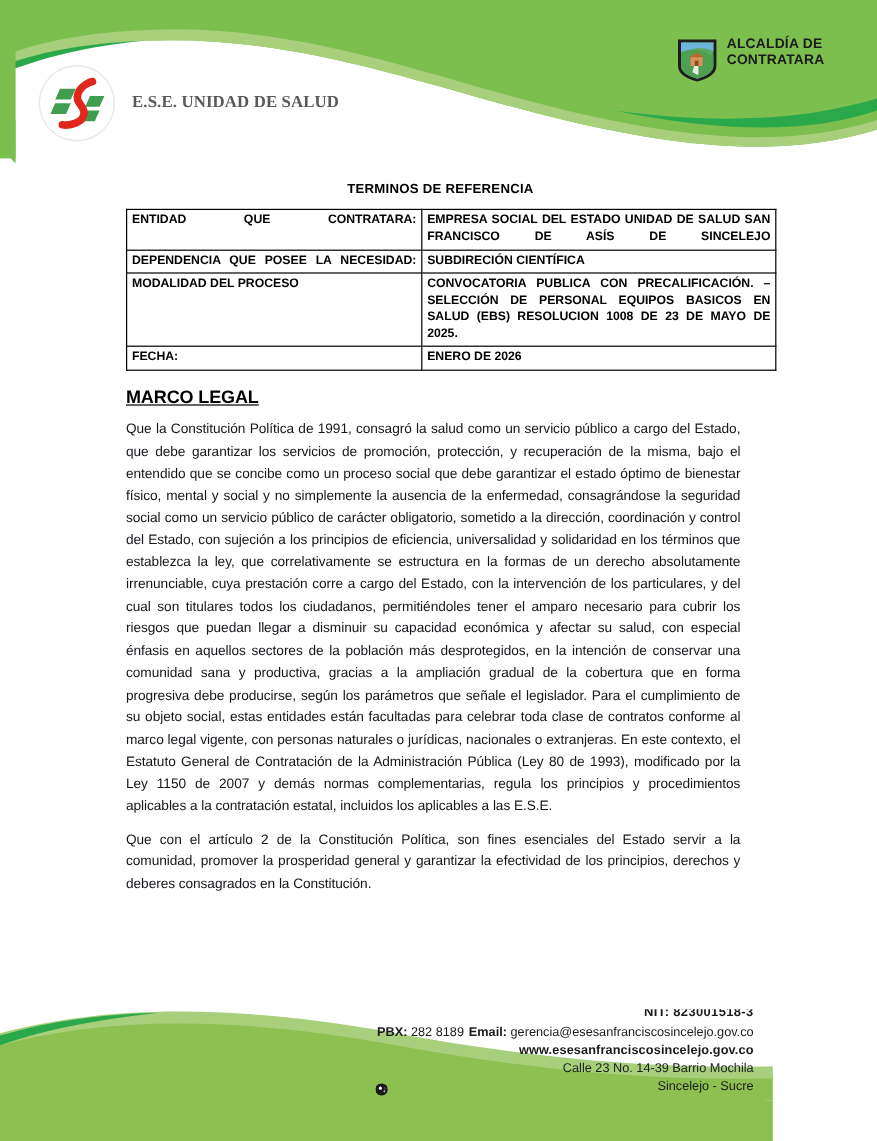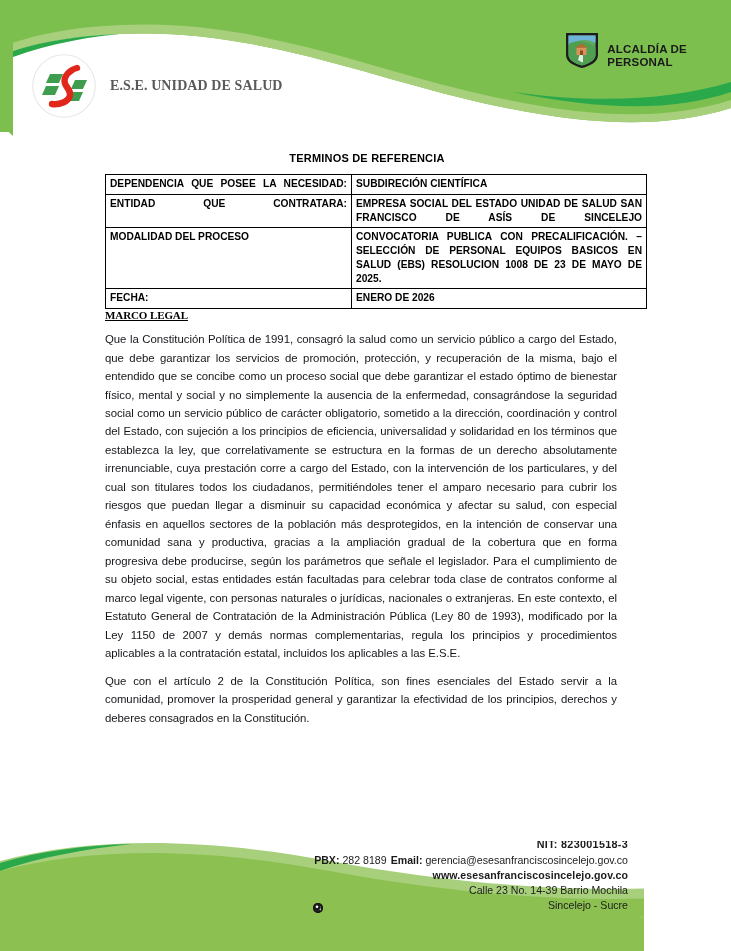--- a/index.html
+++ b/index.html
@@ -64,21 +64,21 @@
     color: #59595b;
     white-space: nowrap;
   }
   .org-name .line2 { display: block; }
 
   .alcaldia {
     position: absolute;
     right: 44px;
     top: 31px;
     display: flex;
-    align-items: flex-end;
+    align-items: flex-start;
     gap: 7px;
   }
   .alcaldia-shield { width: 36px; height: 38px; flex: 0 0 auto; }
   .alcaldia-shield svg { display: block; }
   .alcaldia-text {
     font-family: "Liberation Sans", sans-serif;
     font-weight: bold;
     font-size: 11.5px;
     line-height: 1.12;
     color: #1a1a1a;
@@ -118,23 +118,24 @@
     font-size: 10.2px;
     line-height: 1.35;
     color: #000;
   }
   td.col-left  { width: 237px; text-align: justify; text-align-last: justify; }
   td.col-right { width: 286px; text-align: justify; text-align-last: justify; }
   td.nojust    { text-align: left; text-align-last: left; }
 
   
   .section-head {
-    font-family: Liberation Serif, serif;
-    font-weight: bold;
-    font-size: 11px;
+    margin-top: 14px;
+    font-family: Liberation Sans, sans-serif;
+    font-weight: bold;
+    font-size: 15px;
     color: #000;
     text-decoration: underline;
     text-underline-offset: 1px;
     letter-spacing: -0.1px;
   }
 
   p.body-par {
     margin: 9px 12px 0 0;
     font-family: "Liberation Sans", sans-serif;
     font-size: 11.4px;
@@ -234,38 +235,38 @@
           <path d="M4.5,4.5 L31.5,4.5 L31.5,12 C26,9 20,8.2 14,10 C10,11.2 7,12.5 4.5,14 Z" fill="#6db4d8"></path>
           <path d="M4.5,13 C10,10 16,9.5 22,11.5 C26,12.9 29,14.5 31.5,16.6 L31.5,23.6 C31.5,29.6 24.6,32.9 18,34.6 C11.4,32.9 4.5,29.6 4.5,23.6 Z" fill="#4f9f52"></path>
           <path d="M14,29 C16,23 17,18 17,14 C18.6,18.5 19.3,24 19,31 C18,31.7 16.4,30.4 14,29 Z" fill="#e6efe6"></path>
           <rect x="12.5" y="16.5" width="10" height="7.5" fill="#d9935a"></rect>
           <polygon points="11.5,16.8 17.5,12.5 23.5,16.8" fill="#b9682f"></polygon>
           <rect x="16" y="19.5" width="3" height="4.5" fill="#8a4a22"></rect>
         </svg>
       </div>
       <div class="alcaldia-text">
         <span>ALCALDÍA DE</span>
-        <span class="l2">PERSONAL</span>
+        <span class="l2">CONTRATARA</span>
       </div>
     </div>
   </div>
 
   <div class="doc">
 
     <div class="doc-title">TERMINOS DE REFERENCIA</div>
 
     <table class="terms">
       <tbody>
         <tr>
+          <td class="col-left">ENTIDAD QUE CONTRATARA:</td>
+          <td class="col-right">EMPRESA SOCIAL DEL ESTADO UNIDAD DE SALUD SAN FRANCISCO DE ASÍS DE SINCELEJO</td>
+        </tr>
+        <tr>
           <td class="col-left">DEPENDENCIA QUE POSEE LA NECESIDAD:</td>
           <td class="col-right nojust">SUBDIRECIÓN CIENTÍFICA</td>
-        </tr>
-        <tr>
-          <td class="col-left">ENTIDAD QUE CONTRATARA:</td>
-          <td class="col-right">EMPRESA SOCIAL DEL ESTADO UNIDAD DE SALUD SAN FRANCISCO DE ASÍS DE SINCELEJO</td>
         </tr>
         <tr>
           <td class="col-left nojust">MODALIDAD DEL PROCESO</td>
           <td class="col-right">CONVOCATORIA PUBLICA CON PRECALIFICACIÓN. – SELECCIÓN DE PERSONAL EQUIPOS BASICOS EN SALUD (EBS) RESOLUCION 1008 DE 23 DE MAYO DE 2025.</td>
         </tr>
         <tr>
           <td class="col-left nojust">FECHA:</td>
           <td class="col-right nojust">ENERO DE 2026</td>
         </tr>
       </tbody>

